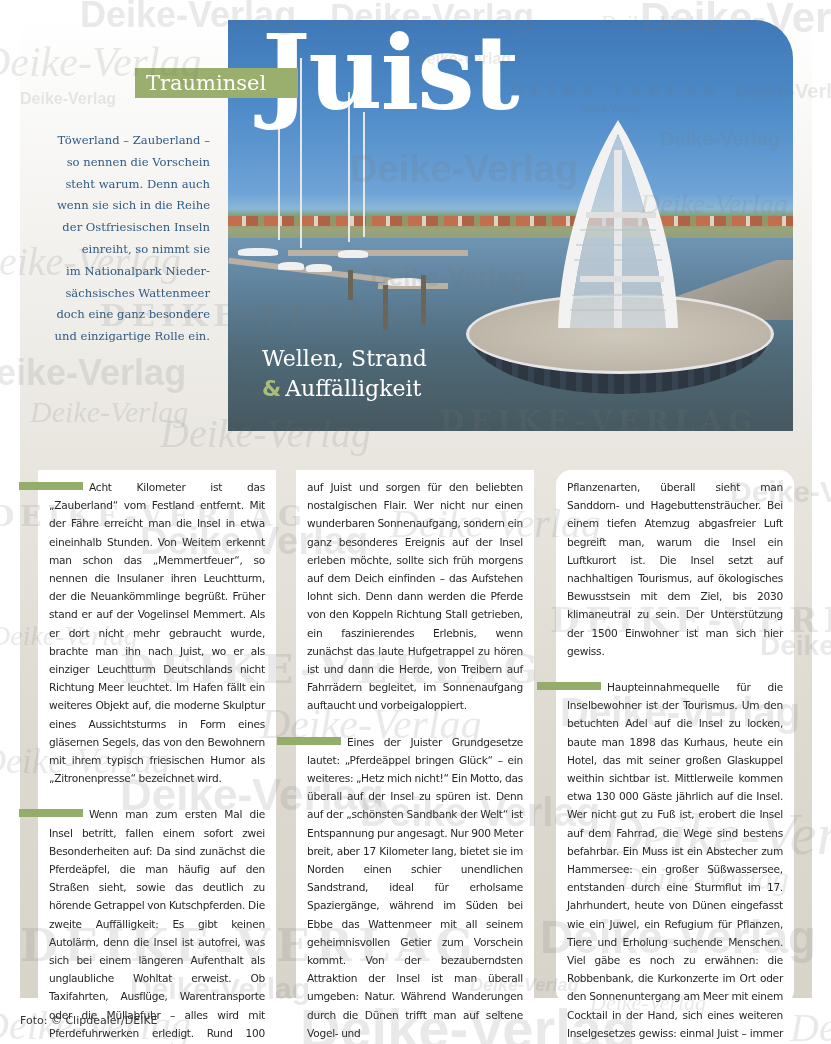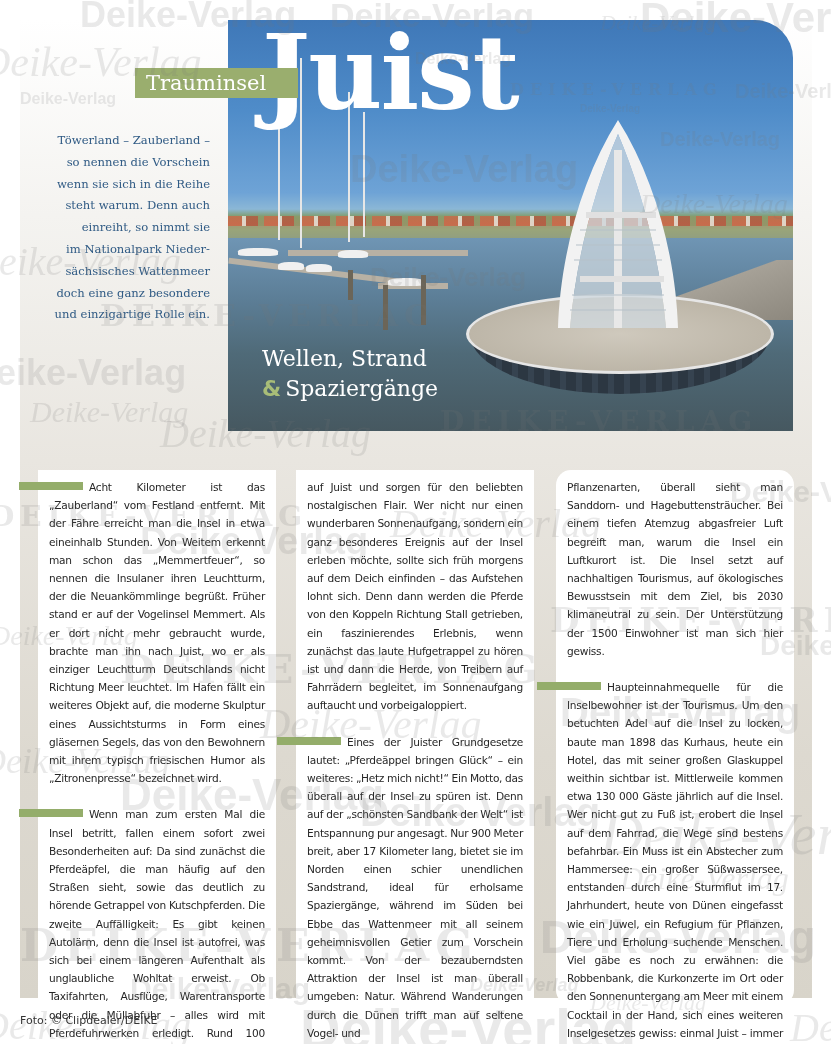--- a/index.html
+++ b/index.html
@@ -141,28 +141,29 @@
       <line x1="22" y1="175" x2="114" y2="175"></line>
       <line x1="20" y1="190" x2="116" y2="190"></line>
     </g>
   </svg>
 </div>
 
 <div class="title-juist">Juist</div>
 <div class="kicker">Trauminsel</div>
 <div class="subtitle">
   <div>Wellen, Strand</div>
-  <div><span class="amp">&amp;</span><span>Spaziergänge</span></div>
+  <div><span class="amp">&amp;</span><span>Auffälligkeit</span></div>
 </div>
 
 <div class="intro">
   <div>Töwerland – Zauberland –</div>
   <div>so nennen die Vorschein</div>
+  <div>steht warum. Denn auch</div>
   <div>wenn sie sich in die Reihe</div>
-  <div>steht warum. Denn auch</div>
+  <div>der Ostfriesischen Inseln</div>
   <div>einreiht, so nimmt sie</div>
   <div>im Nationalpark Nieder-</div>
   <div>sächsisches Wattenmeer</div>
   <div>doch eine ganz besondere</div>
   <div>und einzigartige Rolle ein.</div>
 </div>
 
 <div class="col c1">
   <div class="col-inner">
     <p class="para"><span class="bar"></span><span>Acht Kilometer ist das „Zauberland“ vom Festland entfernt. Mit der Fähre erreicht man die Insel in etwa eineinhalb Stunden. Von Weitem erkennt man schon das „Memmertfeuer“, so nennen die Insulaner ihren Leuchtturm, der die Neuankömmlinge begrüßt. Früher stand er auf der Vogelinsel Memmert. Als er dort nicht mehr gebraucht wurde, brachte man ihn nach Juist, wo er als einziger Leuchtturm Deutschlands nicht Richtung Meer leuchtet. Im Hafen fällt ein weiteres Objekt auf, die moderne Skulptur eines Aussichtsturms in Form eines gläsernen Segels, das von den Bewohnern mit ihrem typisch friesischen Humor als „Zitronenpresse“ bezeichnet wird.</span></p>

